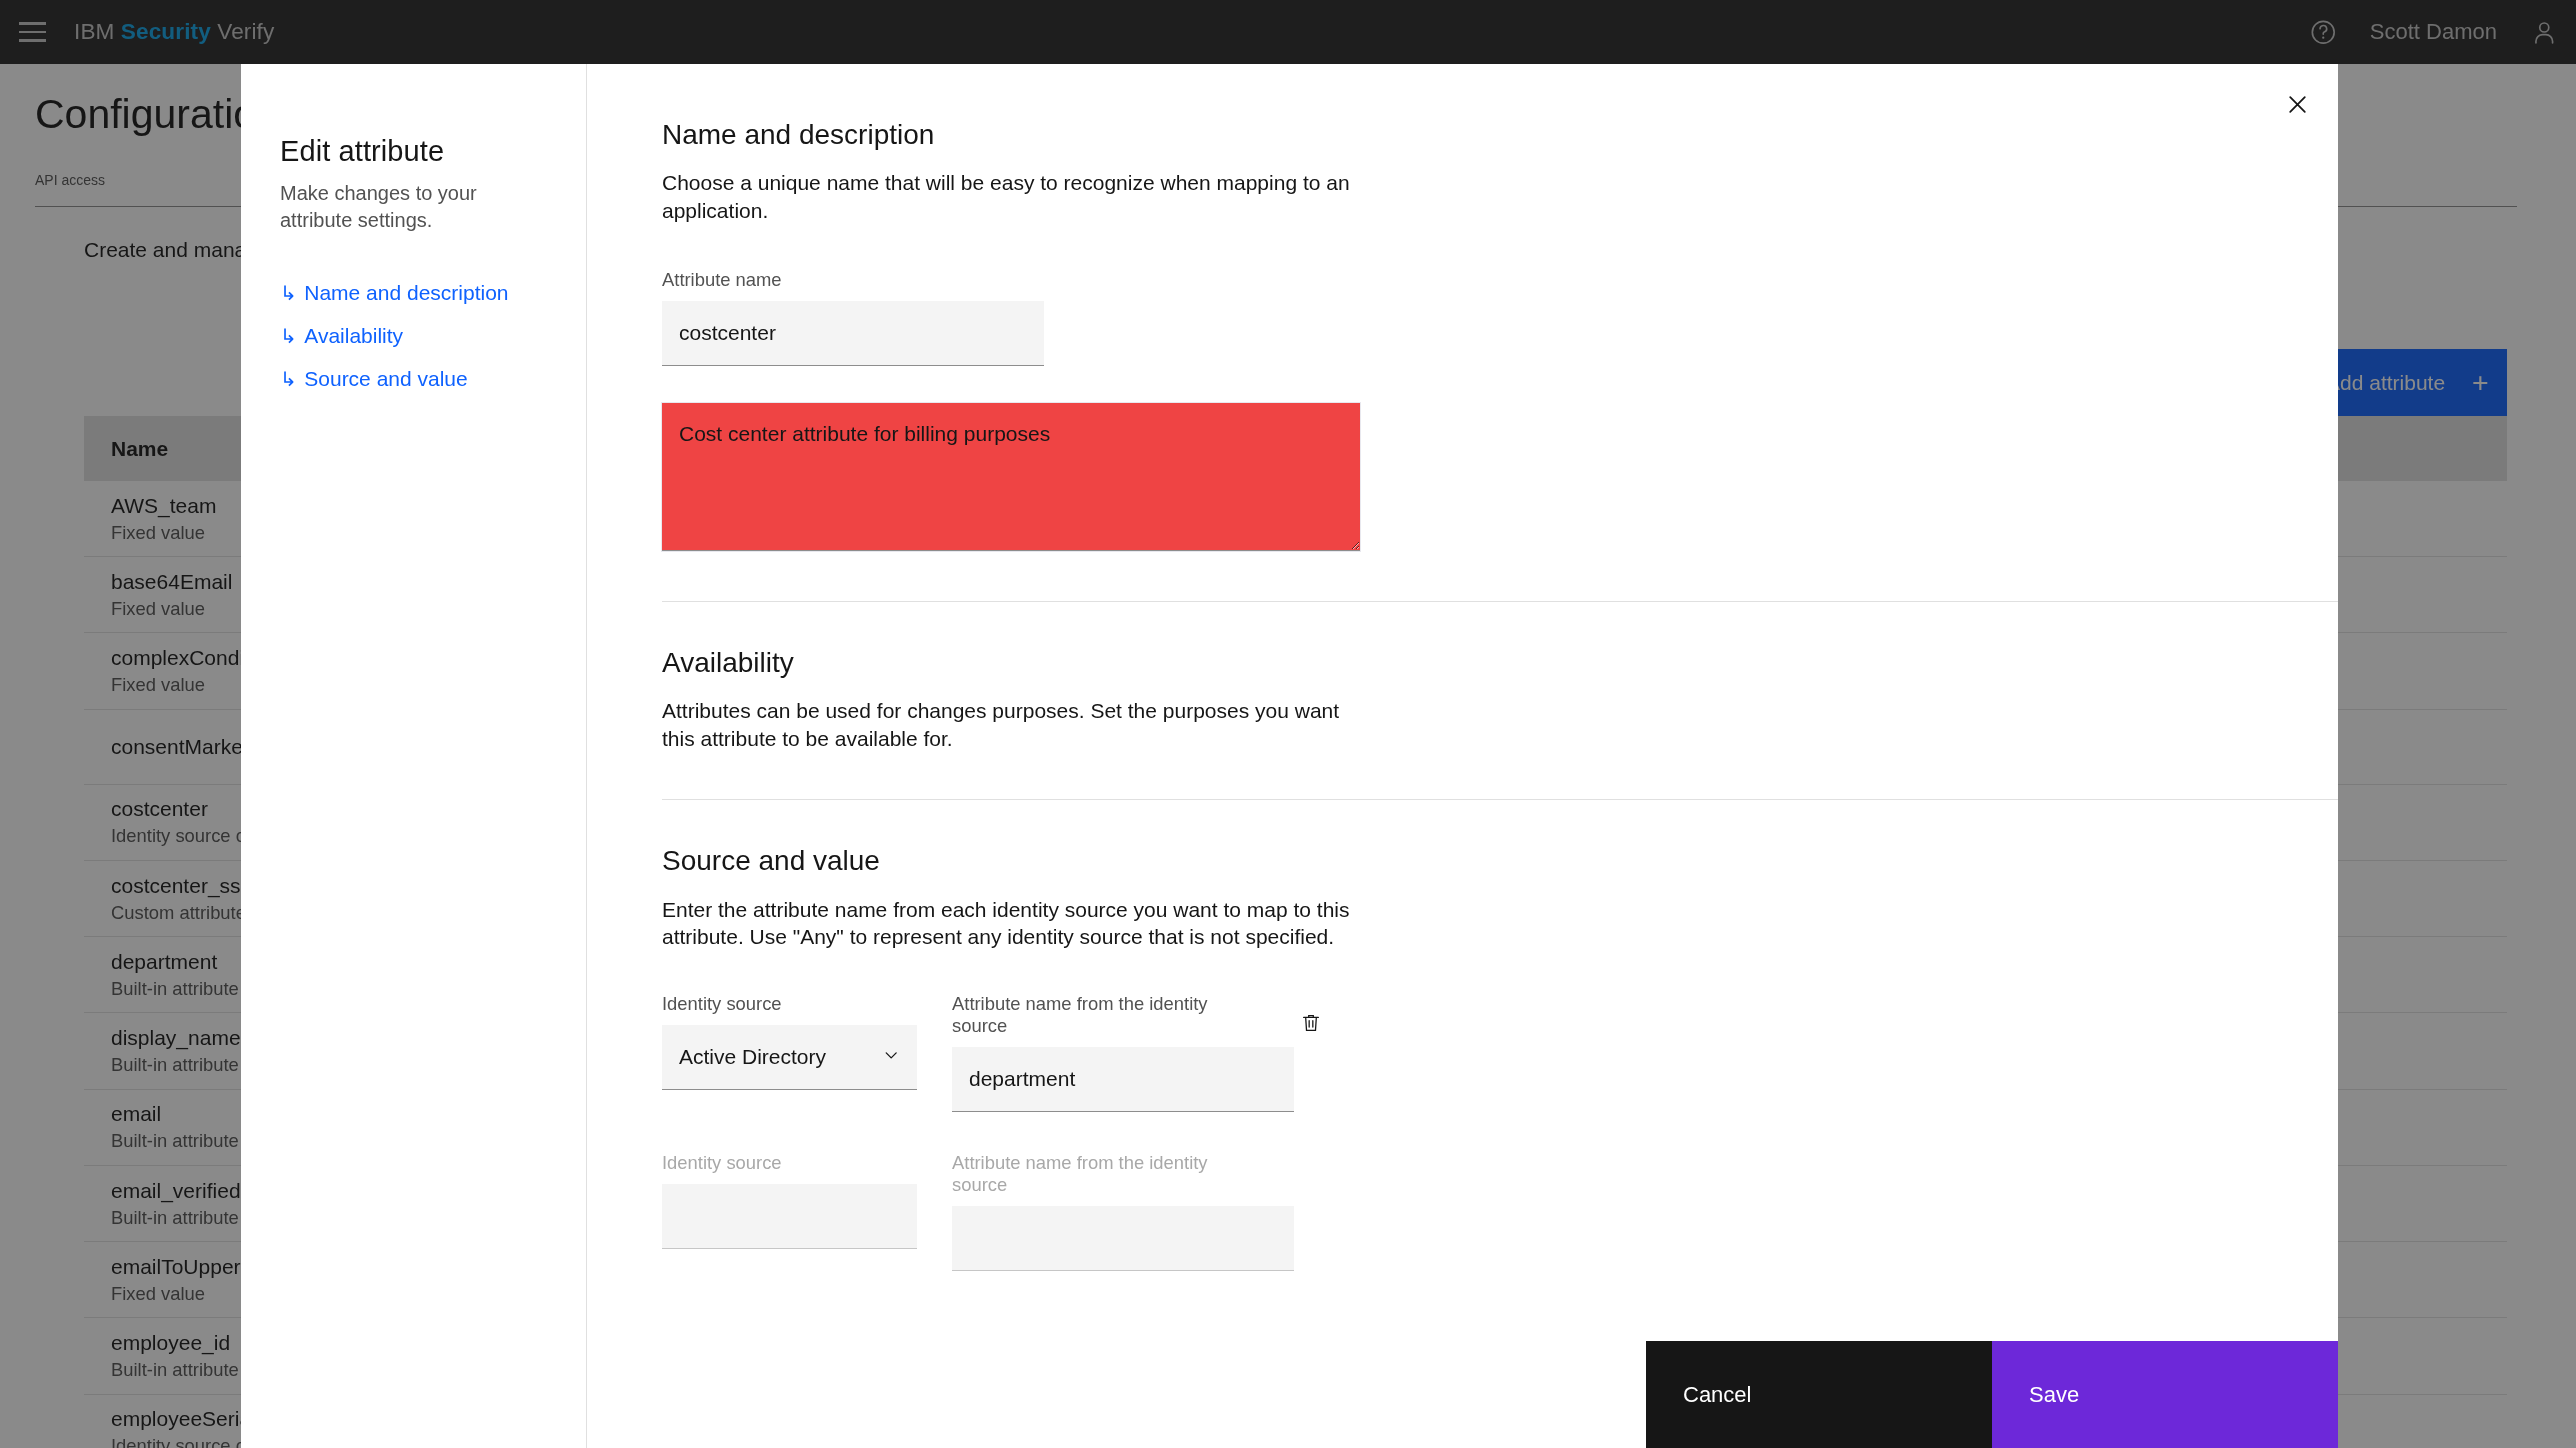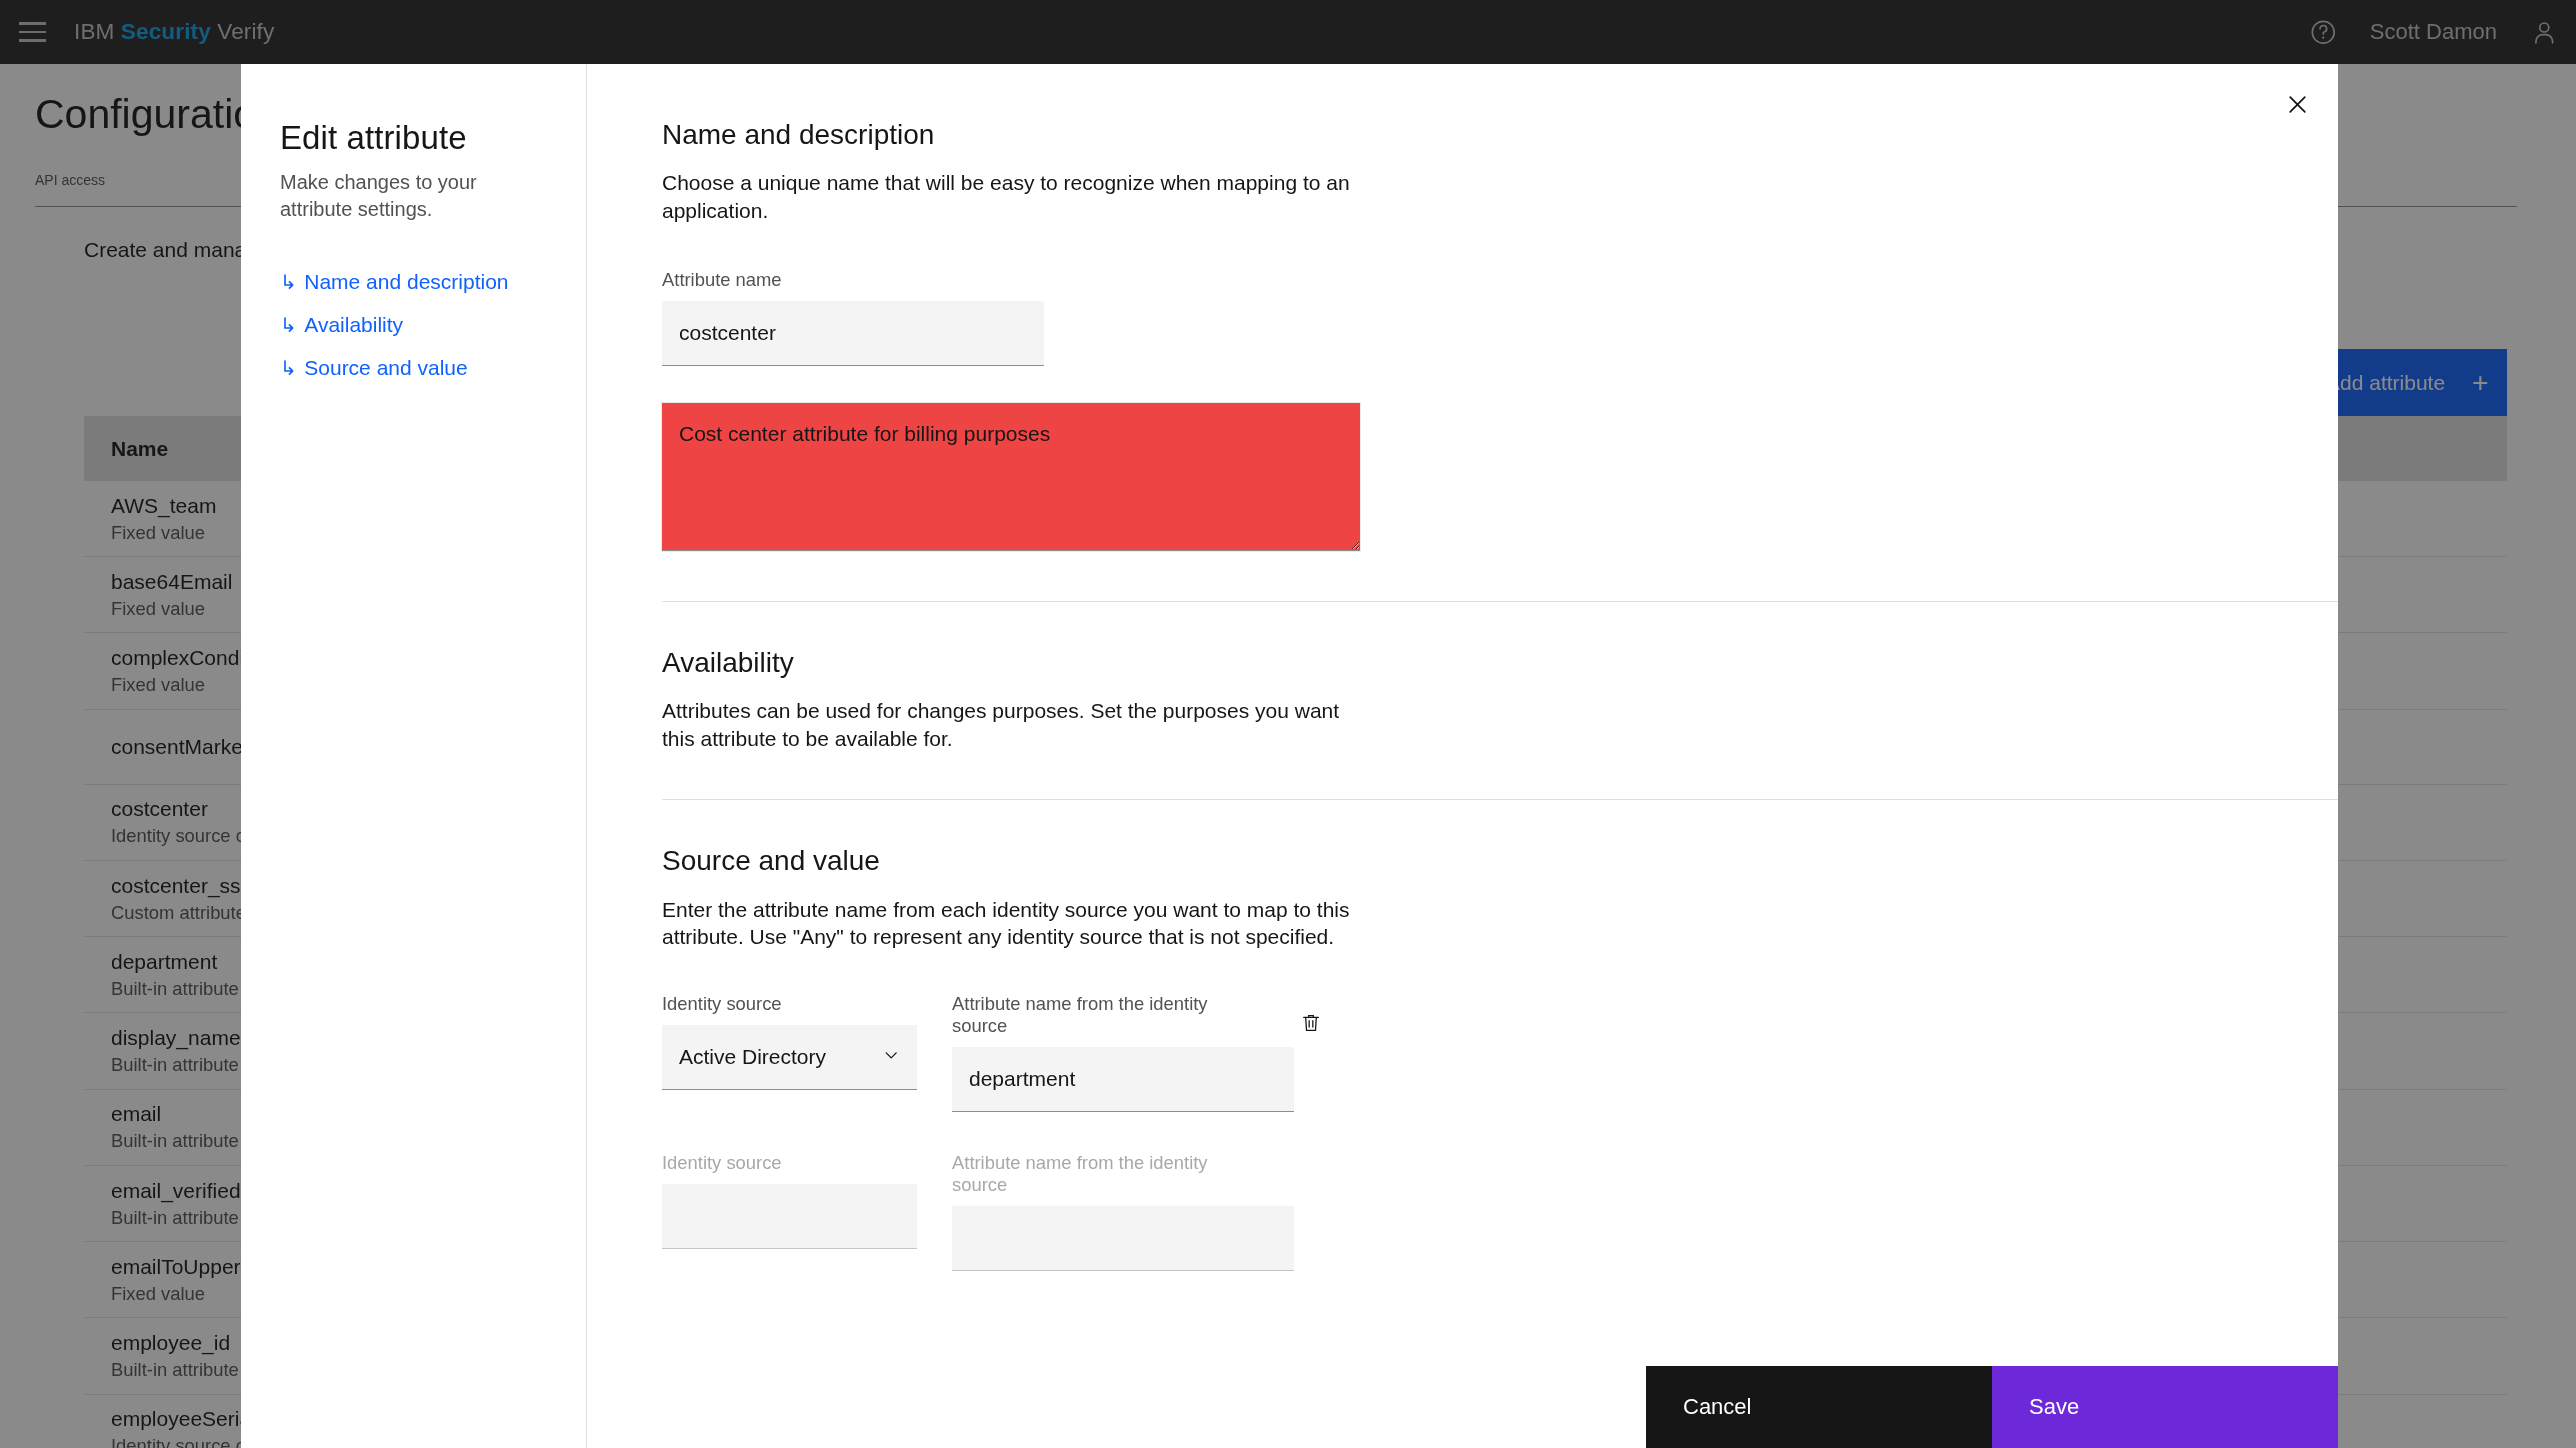--- a/index.html
+++ b/index.html
@@ -89,21 +89,21 @@
   .modal-close {
     position: absolute; right: 0; top: 0; width: 81px; height: 81px;
     display: flex; align-items: center; justify-content: center;
     background: transparent; border: none; cursor: pointer; z-index: 80;
   }
 
   .modal-side {
     width: 346px; min-width: 346px; background: #ffffff;
     border-right: 0.8px solid #e0e0e0; padding: 55px 39px 0 39px;
   }
-  .modal-side-title { font-size: 33px; color: #161616; font-weight: 400; letter-spacing: 0.1px; }
+  .modal-side-title { font-size: 29px; color: #161616; font-weight: 400; letter-spacing: 0.1px; margin-top: 16px; }
   .modal-side-sub { font-size: 20px; color: #525252; margin-top: 11.7px; line-height: 1.35; }
   .side-links { margin-top: 47px; display: flex; flex-direction: column; gap: 19px; }
   .side-link {
     font-size: 21px; color: #0f62fe; cursor: pointer; display: flex;
     align-items: baseline; gap: 7.5px; white-space: nowrap;
   }
   .side-link .arrow-icon { font-size: 20px; color: #0f62fe; }
 
   .modal-main {
     flex: 1; position: relative; padding: 55px 0 0 75px; overflow: hidden;
@@ -160,21 +160,21 @@
   .trash-btn {
     width: 44px; height: 59px; background: none; border: none; cursor: pointer;
     display: flex; align-items: center; justify-content: center;
   }
 
   .modal-footer {
     position: absolute; left: 0; bottom: 0; width: 100%;
     display: flex; justify-content: flex-end; z-index: 70;
   }
   .btn-cancel, .btn-save {
-    width: 346px; height: 82px; border: none; cursor: pointer;
+    width: 346px; height: 107px; border: none; cursor: pointer;
     font-size: 22px; text-align: left; padding-left: 37px;
     font-family: "Liberation Sans", sans-serif; color: #ffffff;
   }
   .btn-cancel { background: #161616; }
   .btn-save { background: #6d28d9; }
 </style>
 </head>
 <body>
 
 <div class="page-root">

